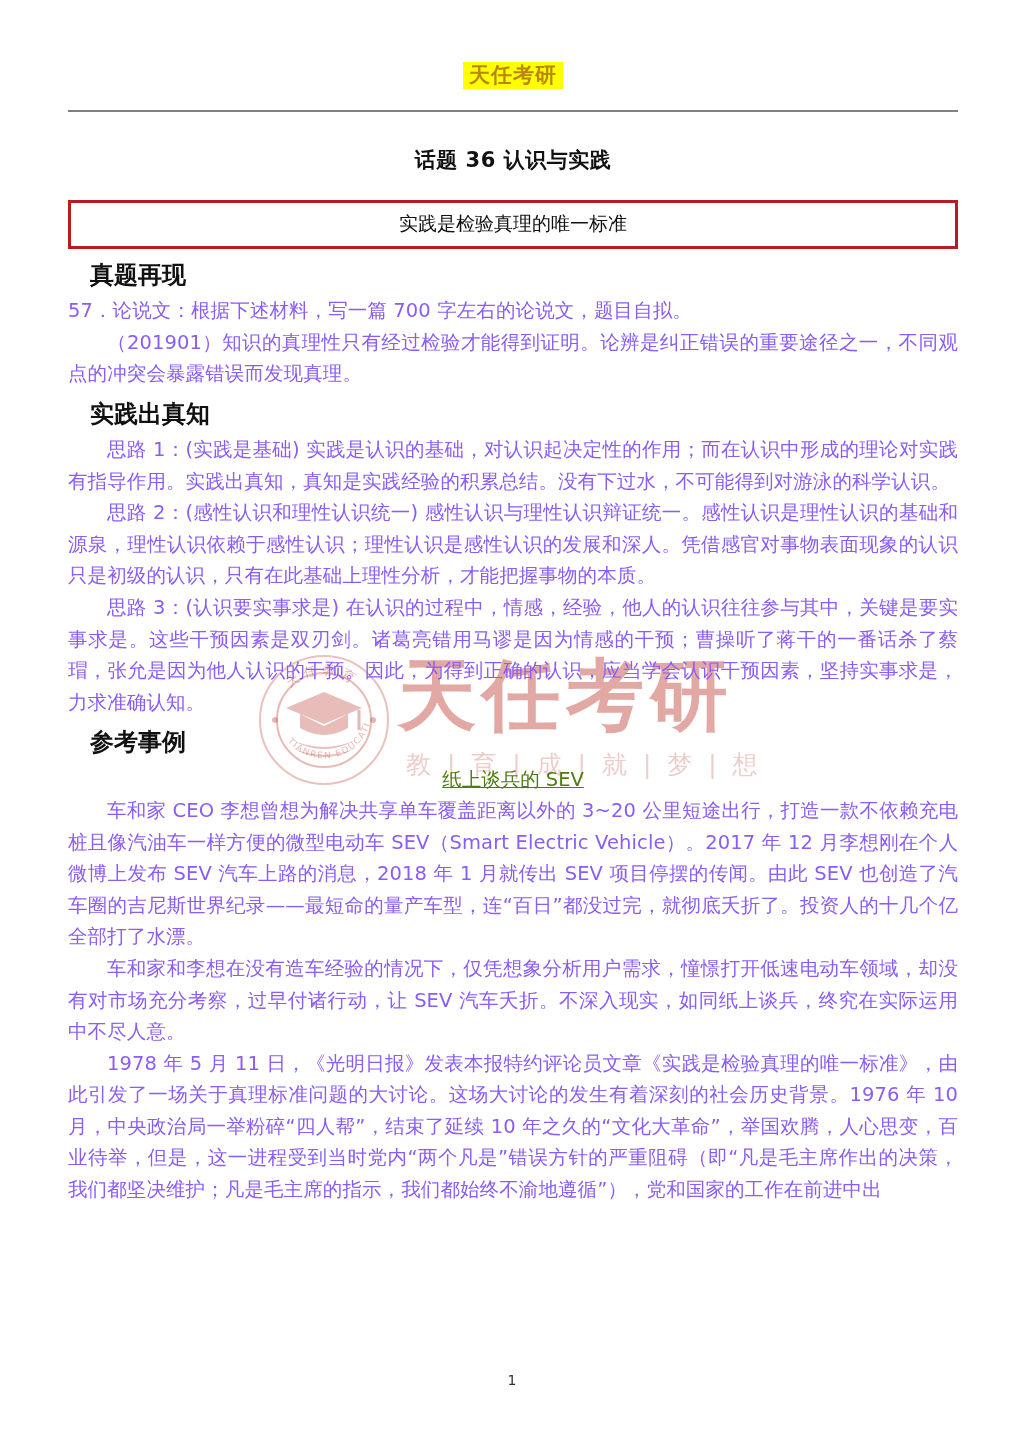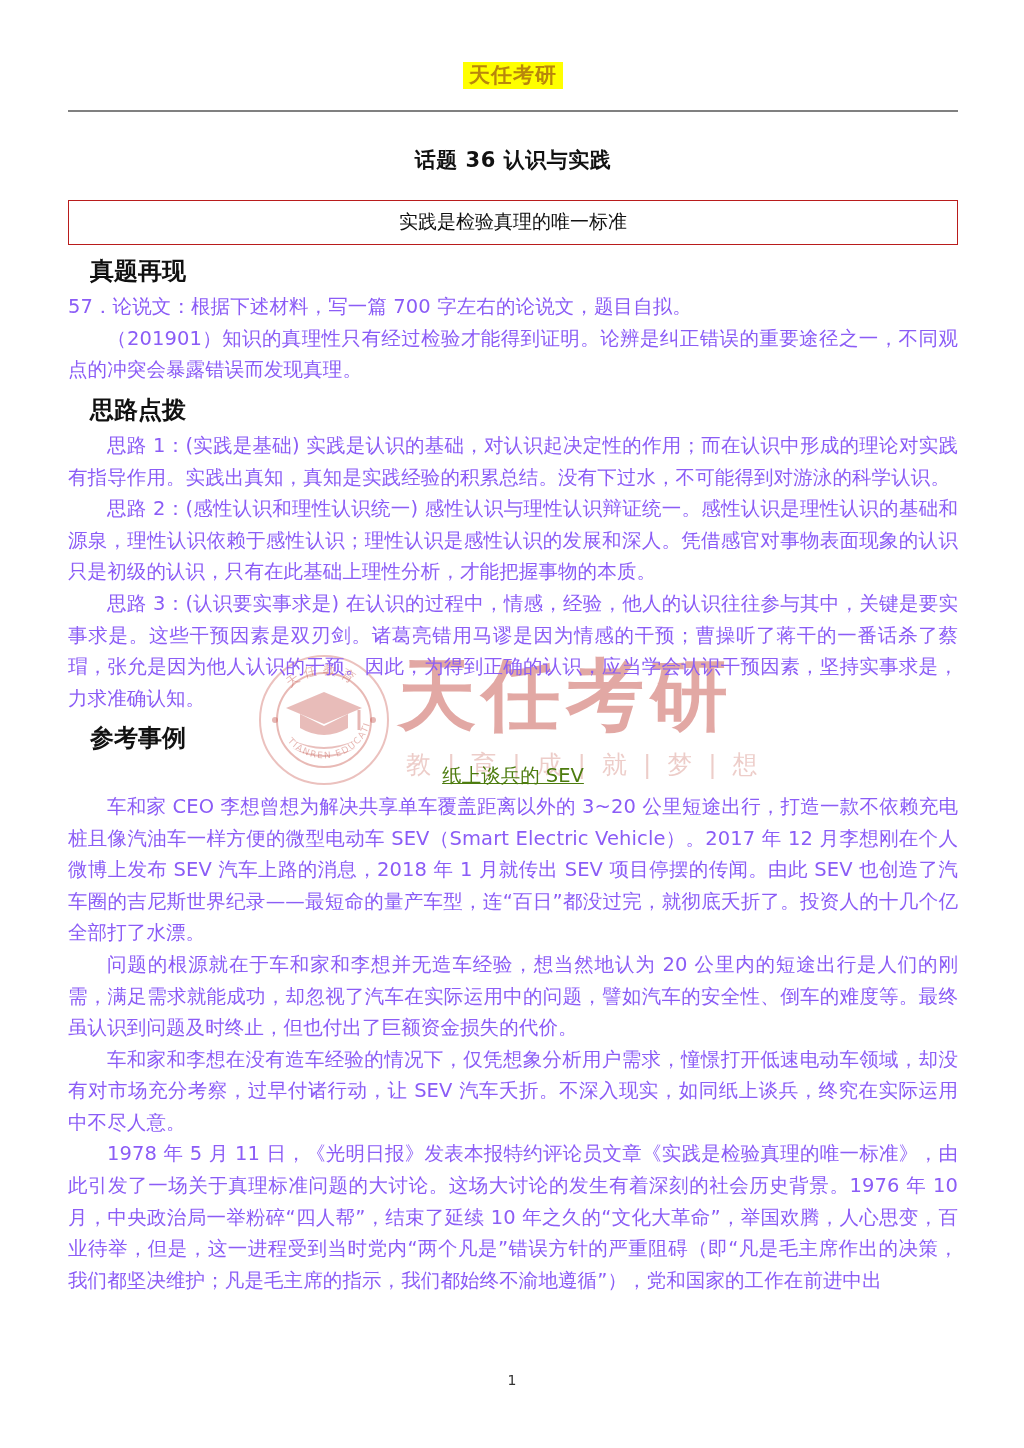--- a/index.html
+++ b/index.html
@@ -62,21 +62,21 @@
   .doc-title {
     text-align: center;
     font-size: 21px;
     font-weight: 700;
     letter-spacing: 0.5px;
     margin: 18px 0 26px 0;
     color: #111;
   }
 
   .boxed-title {
-    border: 1px solid #b91c1c;
+    border: 3px solid #b91c1c;
     text-align: center;
     font-size: 19px;
     padding: 8px 0 9px 0;
     margin: 12px 0 8px 0;
     color: #111;
     background: transparent;
   }
 
   .sec-head {
     font-size: 24px;
@@ -212,30 +212,29 @@
   <div class="content">
 
     <div class="doc-title">话题 36 认识与实践</div>
 
     <div class="boxed-title">实践是检验真理的唯一标准</div>
 
     <div class="sec-head">真题再现</div>
     <p class="para noindent">57．论说文：根据下述材料，写一篇 700 字左右的论说文，题目自拟。</p>
     <p class="para indent">（201901）知识的真理性只有经过检验才能得到证明。论辨是纠正错误的重要途径之一，不同观点的冲突会暴露错误而发现真理。</p>
 
-    <div class="sec-head">思路点拨</div>
+    <div class="sec-head">实践出真知</div>
     <p class="para indent">思路 1：(实践是基础) 实践是认识的基础，对认识起决定性的作用；而在认识中形成的理论对实践有指导作用。实践出真知，真知是实践经验的积累总结。没有下过水，不可能得到对游泳的科学认识。</p>
     <p class="para indent">思路 2：(感性认识和理性认识统一) 感性认识与理性认识辩证统一。感性认识是理性认识的基础和源泉，理性认识依赖于感性认识；理性认识是感性认识的发展和深人。凭借感官对事物表面现象的认识只是初级的认识，只有在此基础上理性分析，才能把握事物的本质。</p>
     <p class="para indent">思路 3：(认识要实事求是) 在认识的过程中，情感，经验，他人的认识往往参与其中，关键是要实事求是。这些干预因素是双刃剑。诸葛亮错用马谬是因为情感的干预；曹操听了蒋干的一番话杀了蔡瑁，张允是因为他人认识的干预。因此，为得到正确的认识，应当学会认识干预因素，坚持实事求是，力求准确认知。</p>
 
     <div class="sec-head">参考事例</div>
 
     <div class="center-head">纸上谈兵的 SEV</div>
     <p class="para indent">车和家 CEO 李想曾想为解决共享单车覆盖距离以外的 3~20 公里短途出行，打造一款不依赖充电桩且像汽油车一样方便的微型电动车 SEV（Smart Electric Vehicle）。2017 年 12 月李想刚在个人微博上发布 SEV 汽车上路的消息，2018 年 1 月就传出 SEV 项目停摆的传闻。由此 SEV 也创造了汽车圈的吉尼斯世界纪录——最短命的量产车型，连“百日”都没过完，就彻底夭折了。投资人的十几个亿全部打了水漂。</p>
-    <p class="para indent">问题的根源就在于车和家和李想并无造车经验，想当然地认为 20 公里内的短途出行是人们的刚需，满足需求就能成功，却忽视了汽车在实际运用中的问题，譬如汽车的安全性、倒车的难度等。最终虽认识到问题及时终止，但也付出了巨额资金损失的代价。</p>
 
     <p class="para indent">车和家和李想在没有造车经验的情况下，仅凭想象分析用户需求，憧憬打开低速电动车领域，却没有对市场充分考察，过早付诸行动，让 SEV 汽车夭折。不深入现实，如同纸上谈兵，终究在实际运用中不尽人意。</p>
 
     <p class="para indent">1978 年 5 月 11 日，《光明日报》发表本报特约评论员文章《实践是检验真理的唯一标准》，由此引发了一场关于真理标准问题的大讨论。这场大讨论的发生有着深刻的社会历史背景。1976 年 10 月，中央政治局一举粉碎“四人帮”，结束了延续 10 年之久的“文化大革命”，举国欢腾，人心思变，百业待举，但是，这一进程受到当时党内“两个凡是”错误方针的严重阻碍（即“凡是毛主席作出的决策，我们都坚决维护；凡是毛主席的指示，我们都始终不渝地遵循”），党和国家的工作在前进中出</p>
 
   </div>
 
   <div class="page-number">1</div>
 
 </div>

